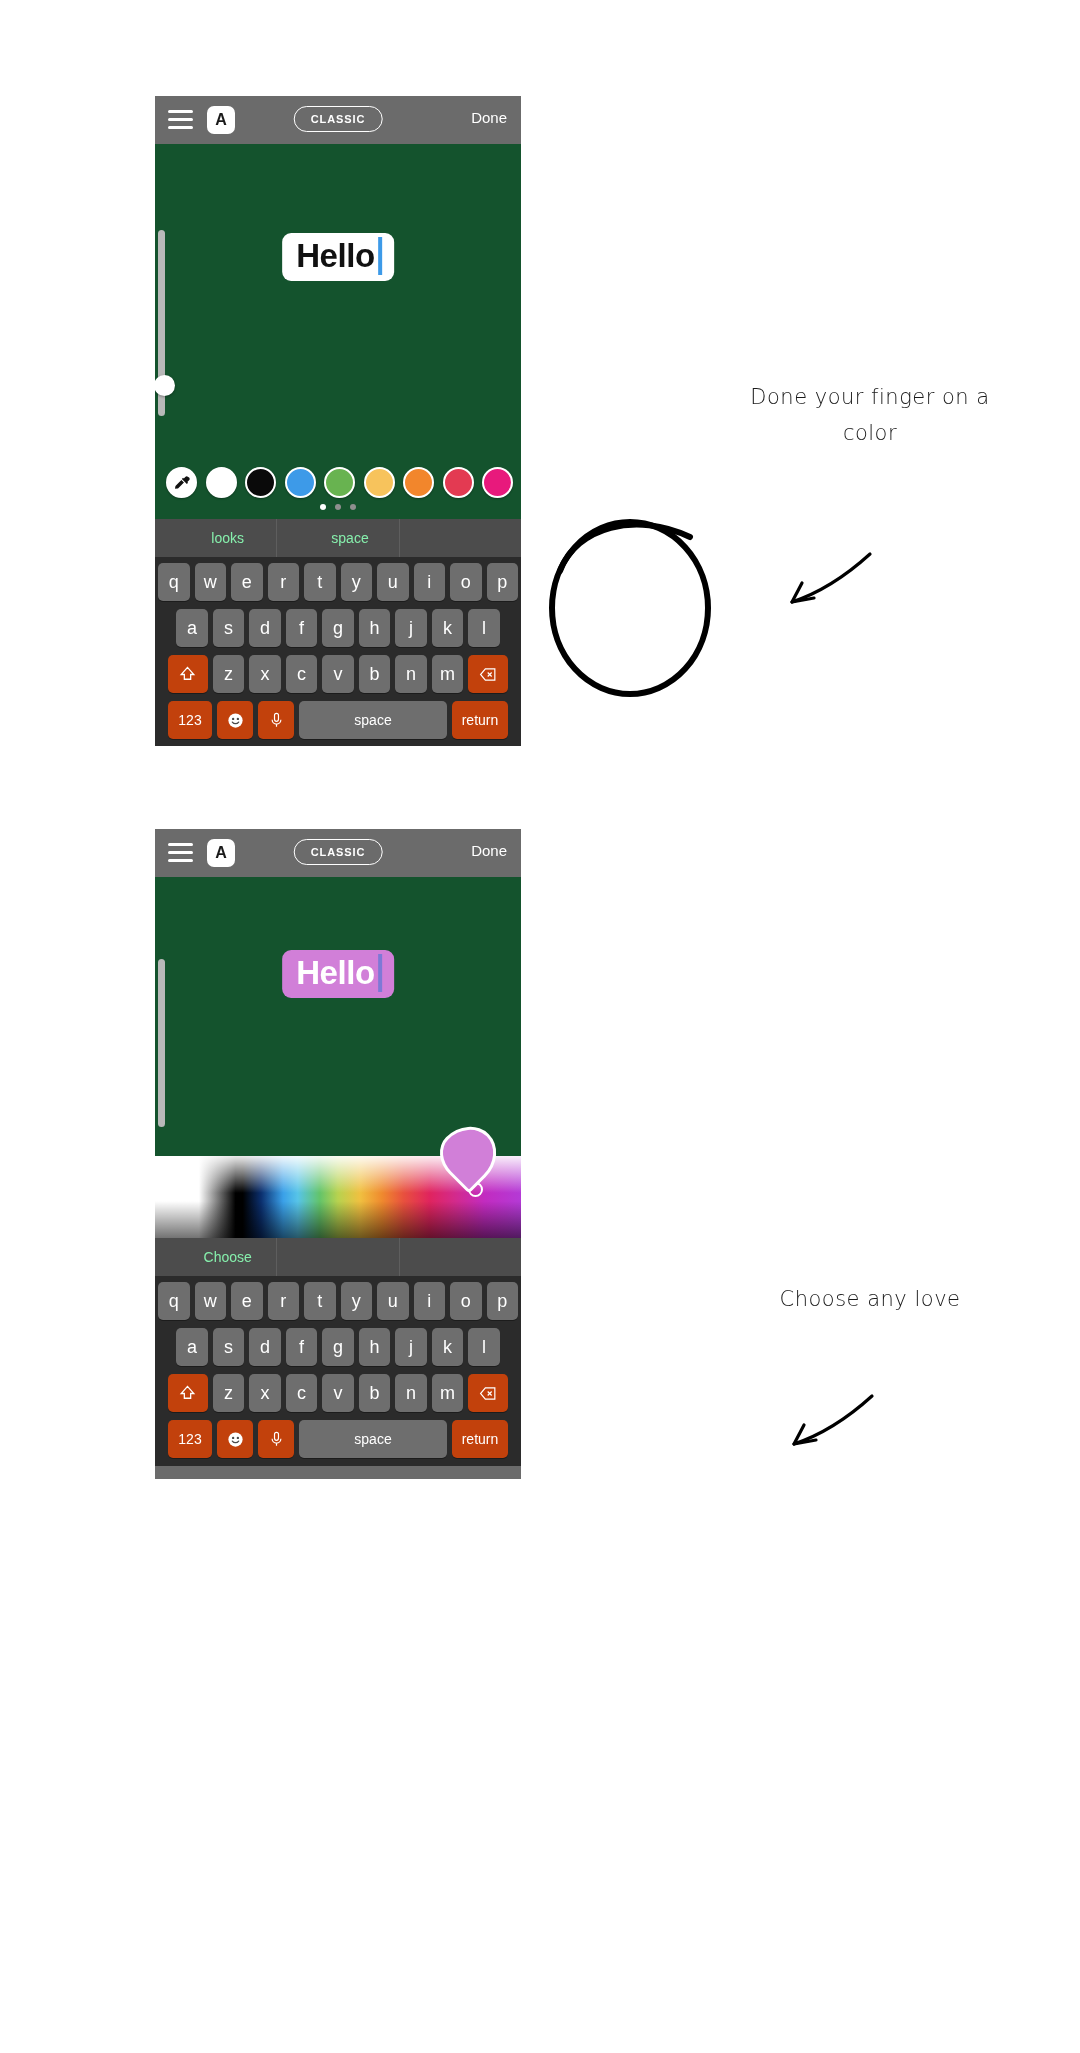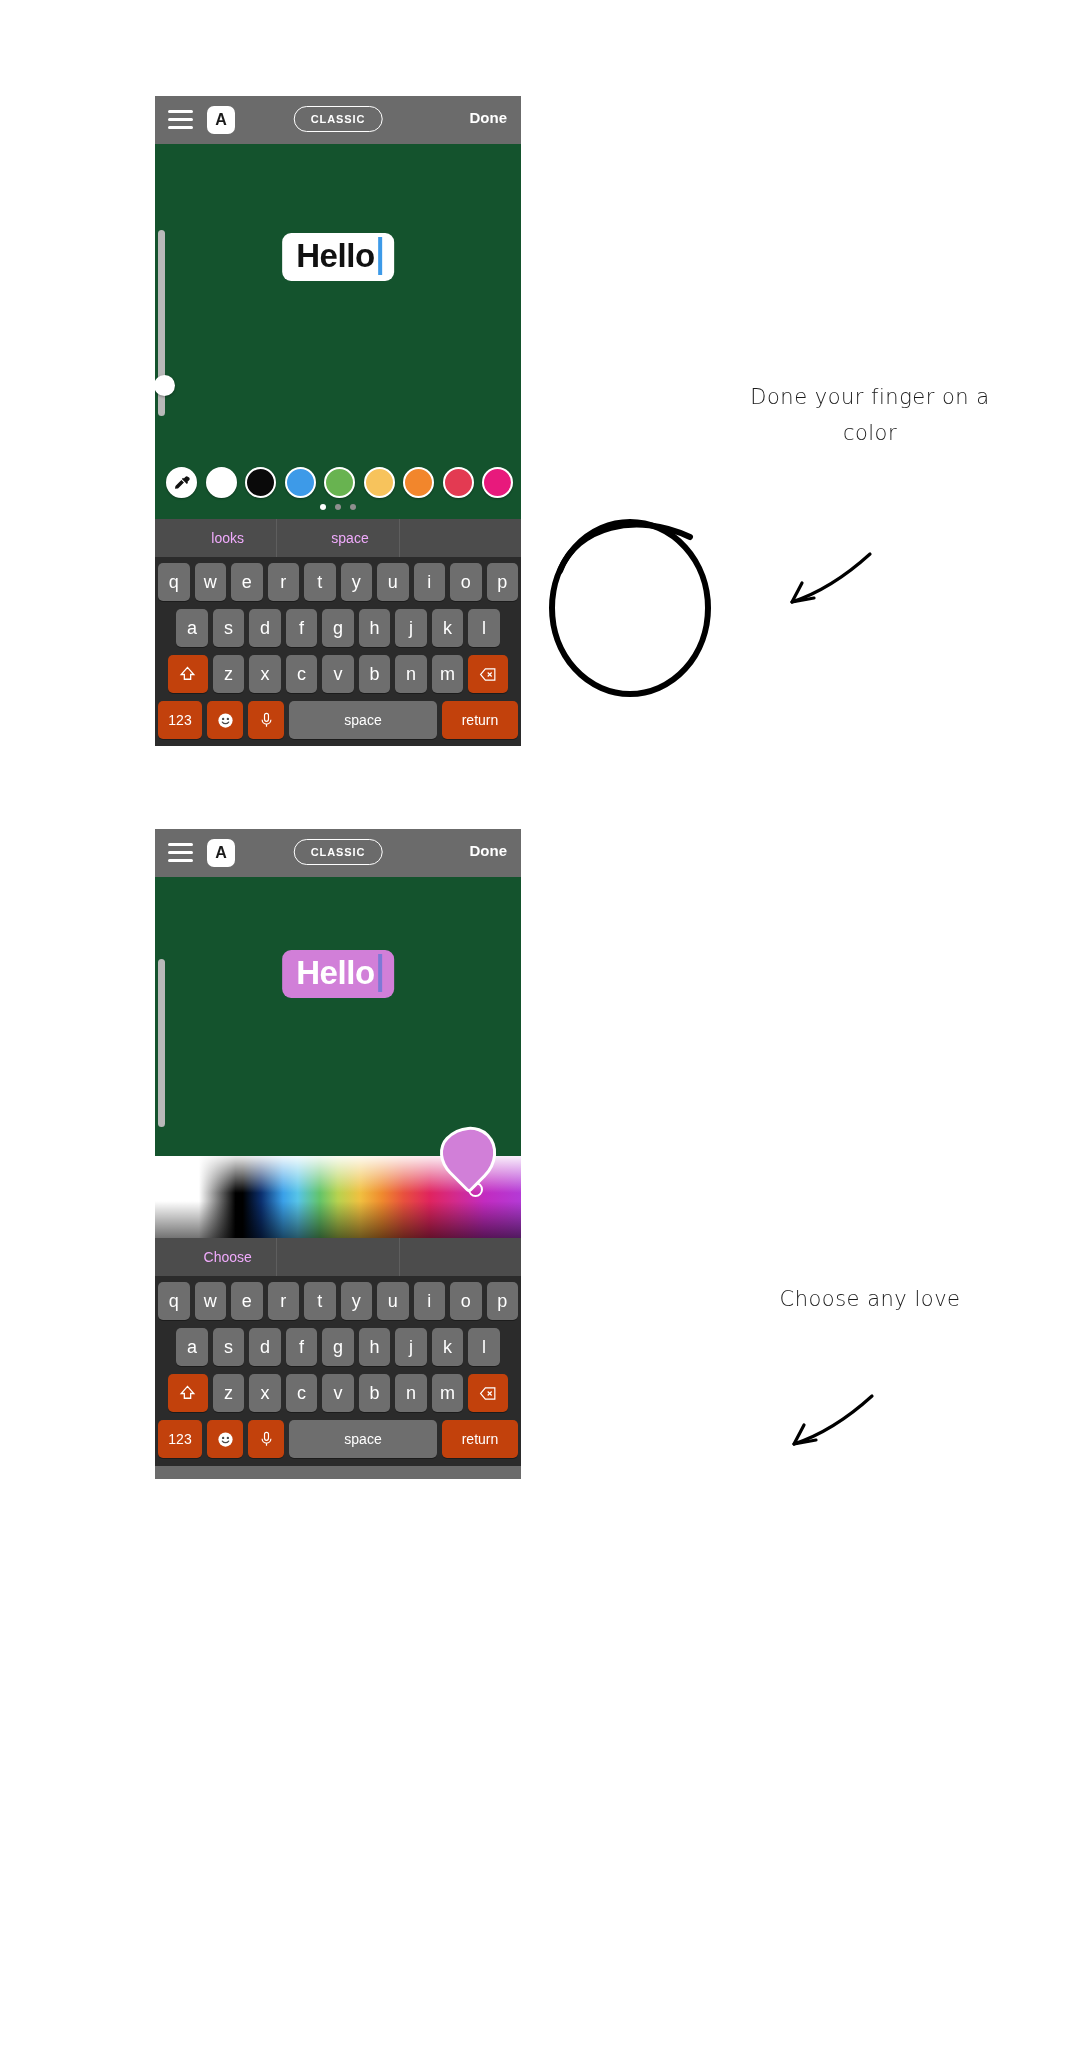--- a/index.html
+++ b/index.html
@@ -76,21 +76,21 @@
     display: flex;
     align-items: center;
     justify-content: center;
   }
 
   .done-btn {
     position: absolute;
     right: 14px; top: 13px;
     color: #ffffff;
     font-size: 15px;
-    font-weight: bold;
+    font-weight: normal;
   }
 
   
   .canvas {
     position: relative;
     background: #14532d;
   }
   #canvas-1 { height: 375px; }
   #canvas-2 { height: 279px; }
 
@@ -243,21 +243,21 @@
   .suggest-bar {
     display: flex;
     height: 38px;
     background: #4c4c4c;
   }
   .suggest-cell {
     flex: 1;
     display: flex;
     align-items: center;
     justify-content: center;
-    color: #f0abfc;
+    color: #86efac;
     font-size: 14px;
     border-right: 1px solid #5e5e5e;
     padding-left: 24px;
   }
   .suggest-cell:last-child { border-right: none; }
 
   
   .keyboard {
     background: #2b2b2b;
     padding: 6px 3px 8px 3px;
@@ -278,21 +278,21 @@
     width: 31.5px;
     display: flex;
     align-items: center;
     justify-content: center;
     box-shadow: 0 1px 0 rgba(0,0,0,.35);
   }
   .key.dark { background: #c2410c; }
   .key.wide { width: 40px; }
   .key.space { width: 148px; font-size: 14px; }
   .key.num   { width: 44px; font-size: 14px; }
-  .key.ret   { width: 76px; font-size: 14px; }
+  .key.ret   { width: 56px; font-size: 14px; }
   .key.icon  { width: 36px; }
   .key svg { width: 19px; height: 19px; fill: #ffffff; }
   .row-pad-a { padding-left: 18px; padding-right: 18px; }
 
   
   .annotation {
     position: absolute;
     text-align: center;
     color: #1a1a1a;
     font-size: 21px;

